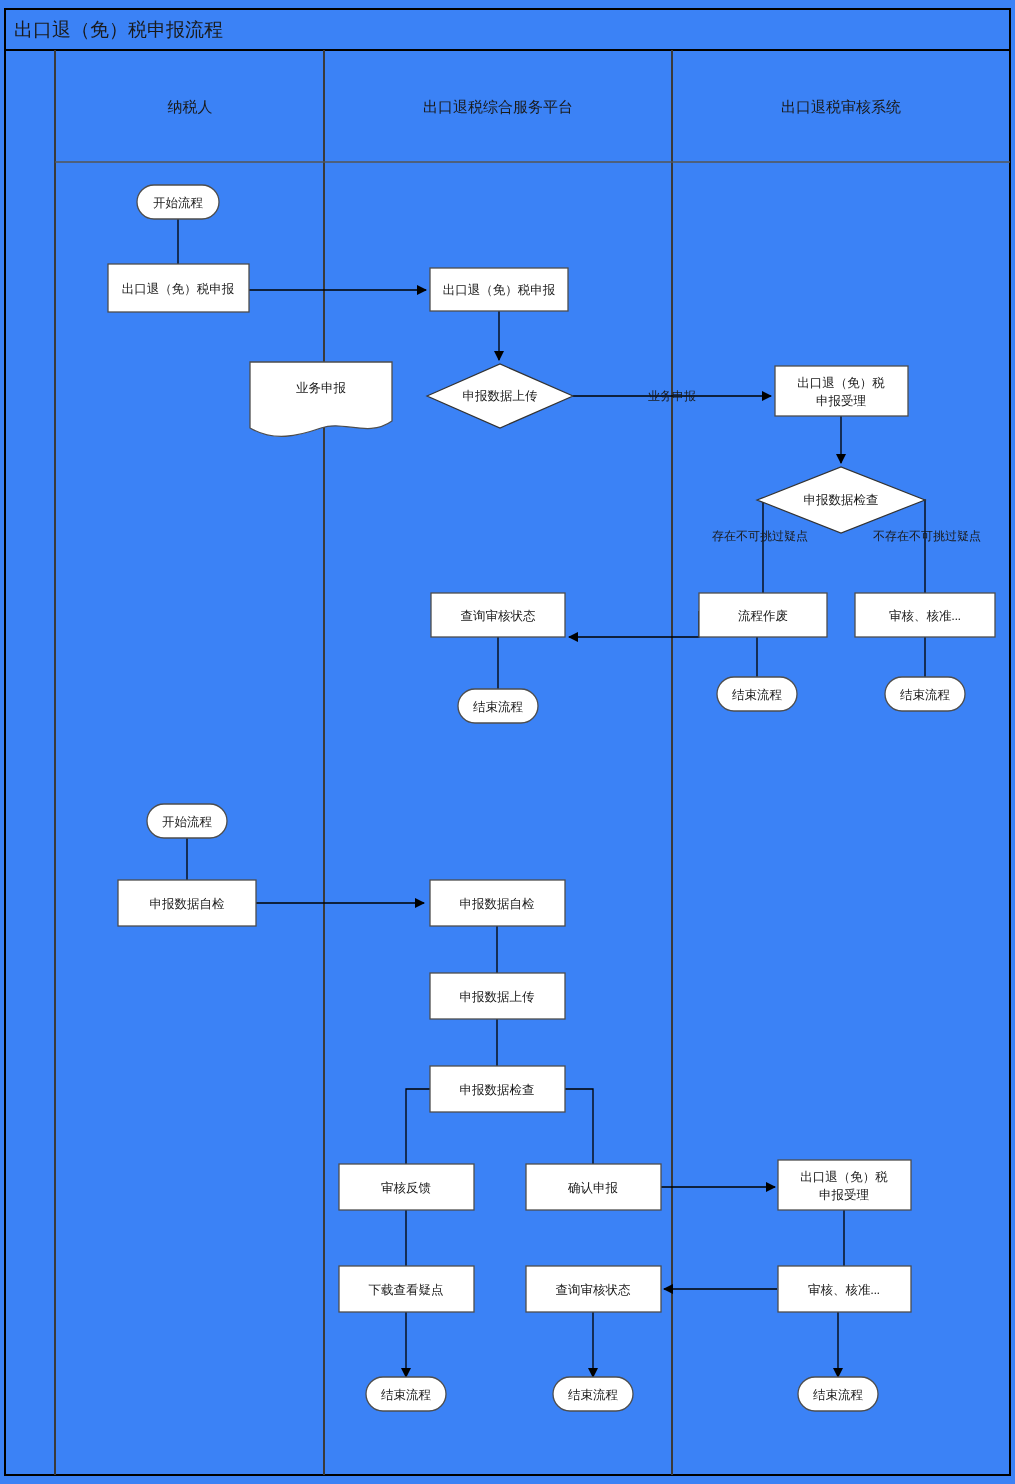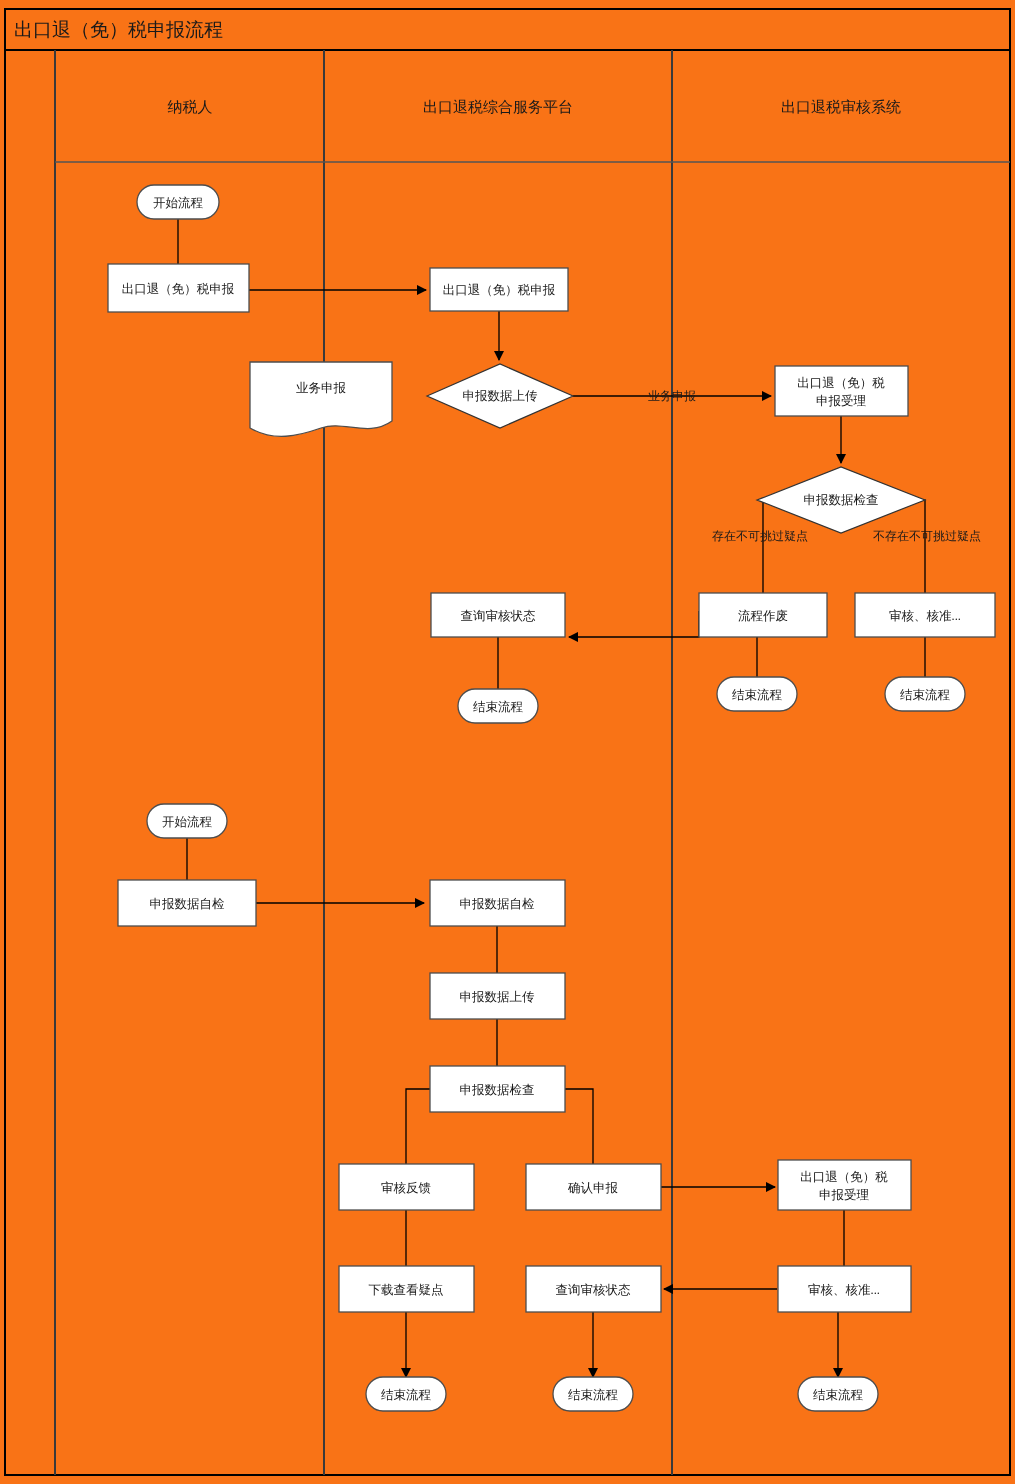--- a/index.html
+++ b/index.html
@@ -7,21 +7,21 @@
     padding: 0;
     background: #ffffff;
   }
   body {
     font-family: "Liberation Serif", "DejaVu Serif", serif;
   }
   #page {
     position: relative;
     width: 1015px;
     height: 1484px;
-    background: #f97316;
+    background: #3b82f6;
     overflow: hidden;
   }
   svg#flow {
     position: absolute;
     left: 0;
     top: 0;
     width: 1015px;
     height: 1484px;
   }
   .frame-line {

